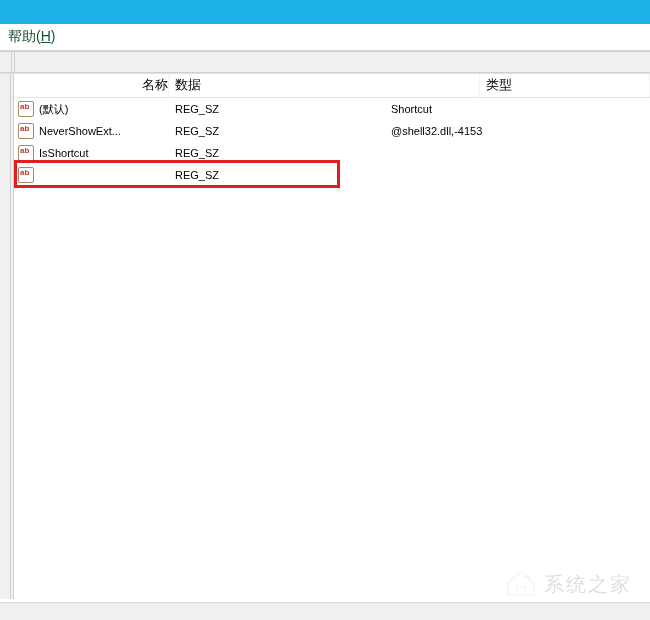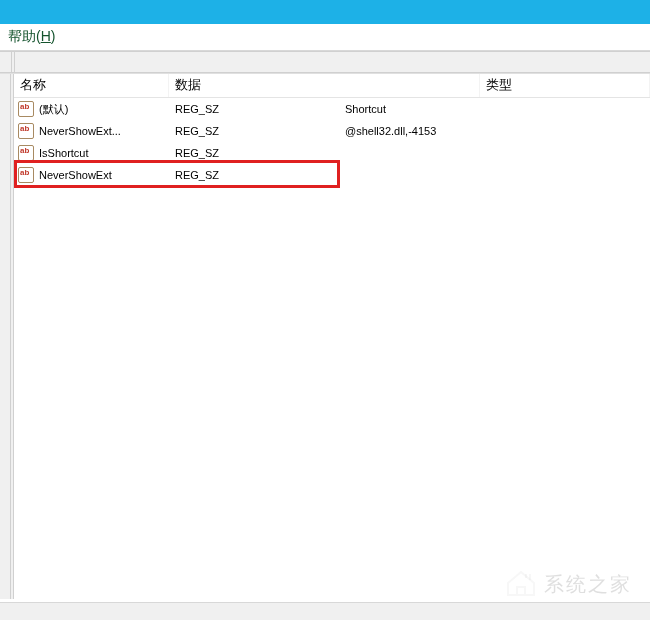--- a/index.html
+++ b/index.html
@@ -87,21 +87,21 @@
     line-height: 22px;
     color: #000;
     font-size: 13px;
   }
   .col-headers .col {
     padding-left: 6px;
     border-right: 1px solid #f3f3f3;
     white-space: nowrap;
     overflow: hidden;
   }
-  .col-name { width: 155px; }
+  .col-name { width: 155px; text-align: right; }
   .col-type { width: 170px; }
   .col-data { flex: 1; }
   .rows {
     position: relative;
   }
   .row {
     display: flex;
     height: 22px;
     line-height: 22px;
     font-size: 11px;
@@ -112,21 +112,21 @@
     overflow: hidden;
     text-overflow: ellipsis;
   }
   .cell-name {
     width: 155px;
     display: flex;
     align-items: center;
     padding-left: 4px;
   }
   .cell-type { width: 170px; padding-left: 6px; }
-  .cell-data { flex: 1; padding-left: 6px; }
+  .cell-data { flex: 1; padding-left: 6px; margin-left: 46px; }
   .icon {
     width: 16px;
     height: 16px;
     margin-right: 5px;
     flex-shrink: 0;
   }
   .icon-str {
     background: linear-gradient(#fff,#fff);
     border: 1px solid #a88a62;
     border-radius: 2px;
@@ -232,21 +232,20 @@
         <div class="cell cell-name">
           <span class="icon icon-str"></span>
           <span>IsShortcut</span>
         </div>
         <div class="cell cell-type">REG_SZ</div>
         <div class="cell cell-data"></div>
       </div>
       <div class="row">
         <div class="cell cell-name">
           <span class="icon icon-str"></span>
-          <span>NeverShowExt</span>
         </div>
         <div class="cell cell-type">REG_SZ</div>
         <div class="cell cell-data"></div>
       </div>
 
       <div class="highlight-box" style="left:0px; top:62px; width:326px; height:28px;"></div>
     </div>
   </div>
 </div>
 

